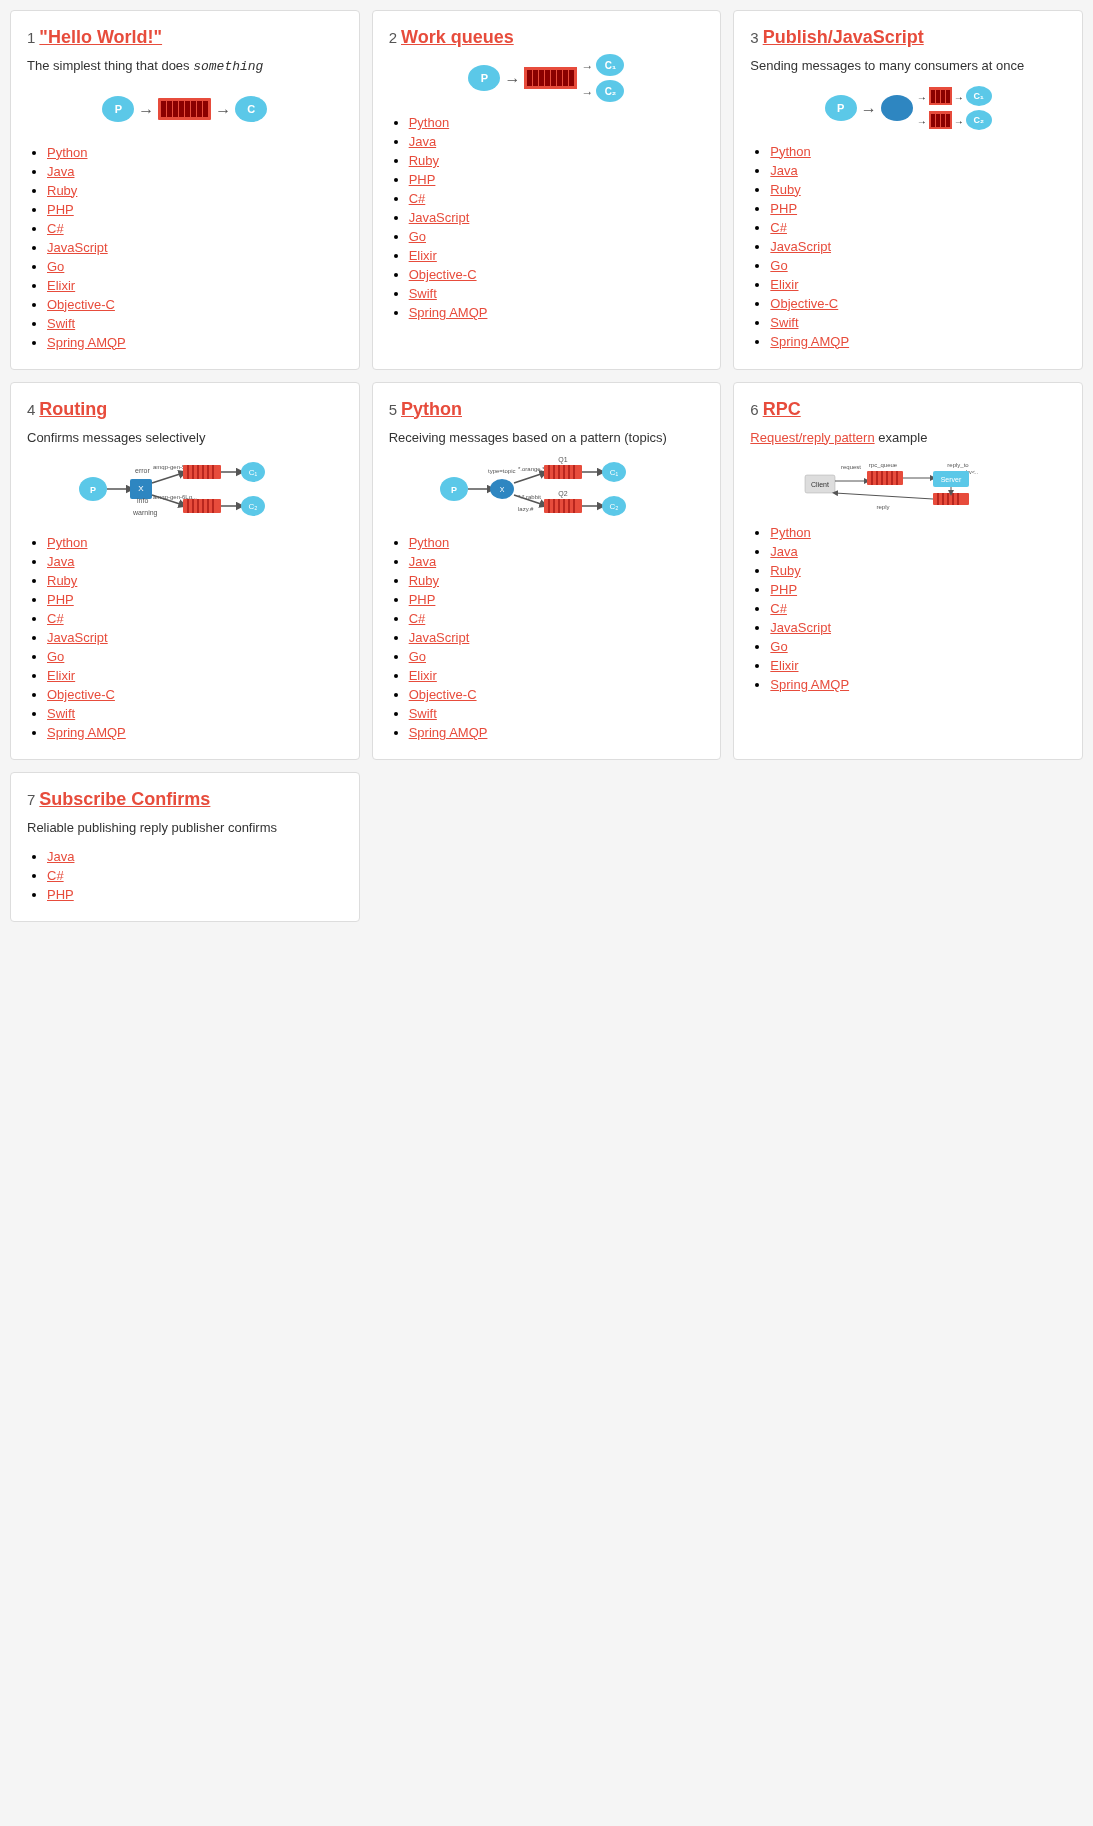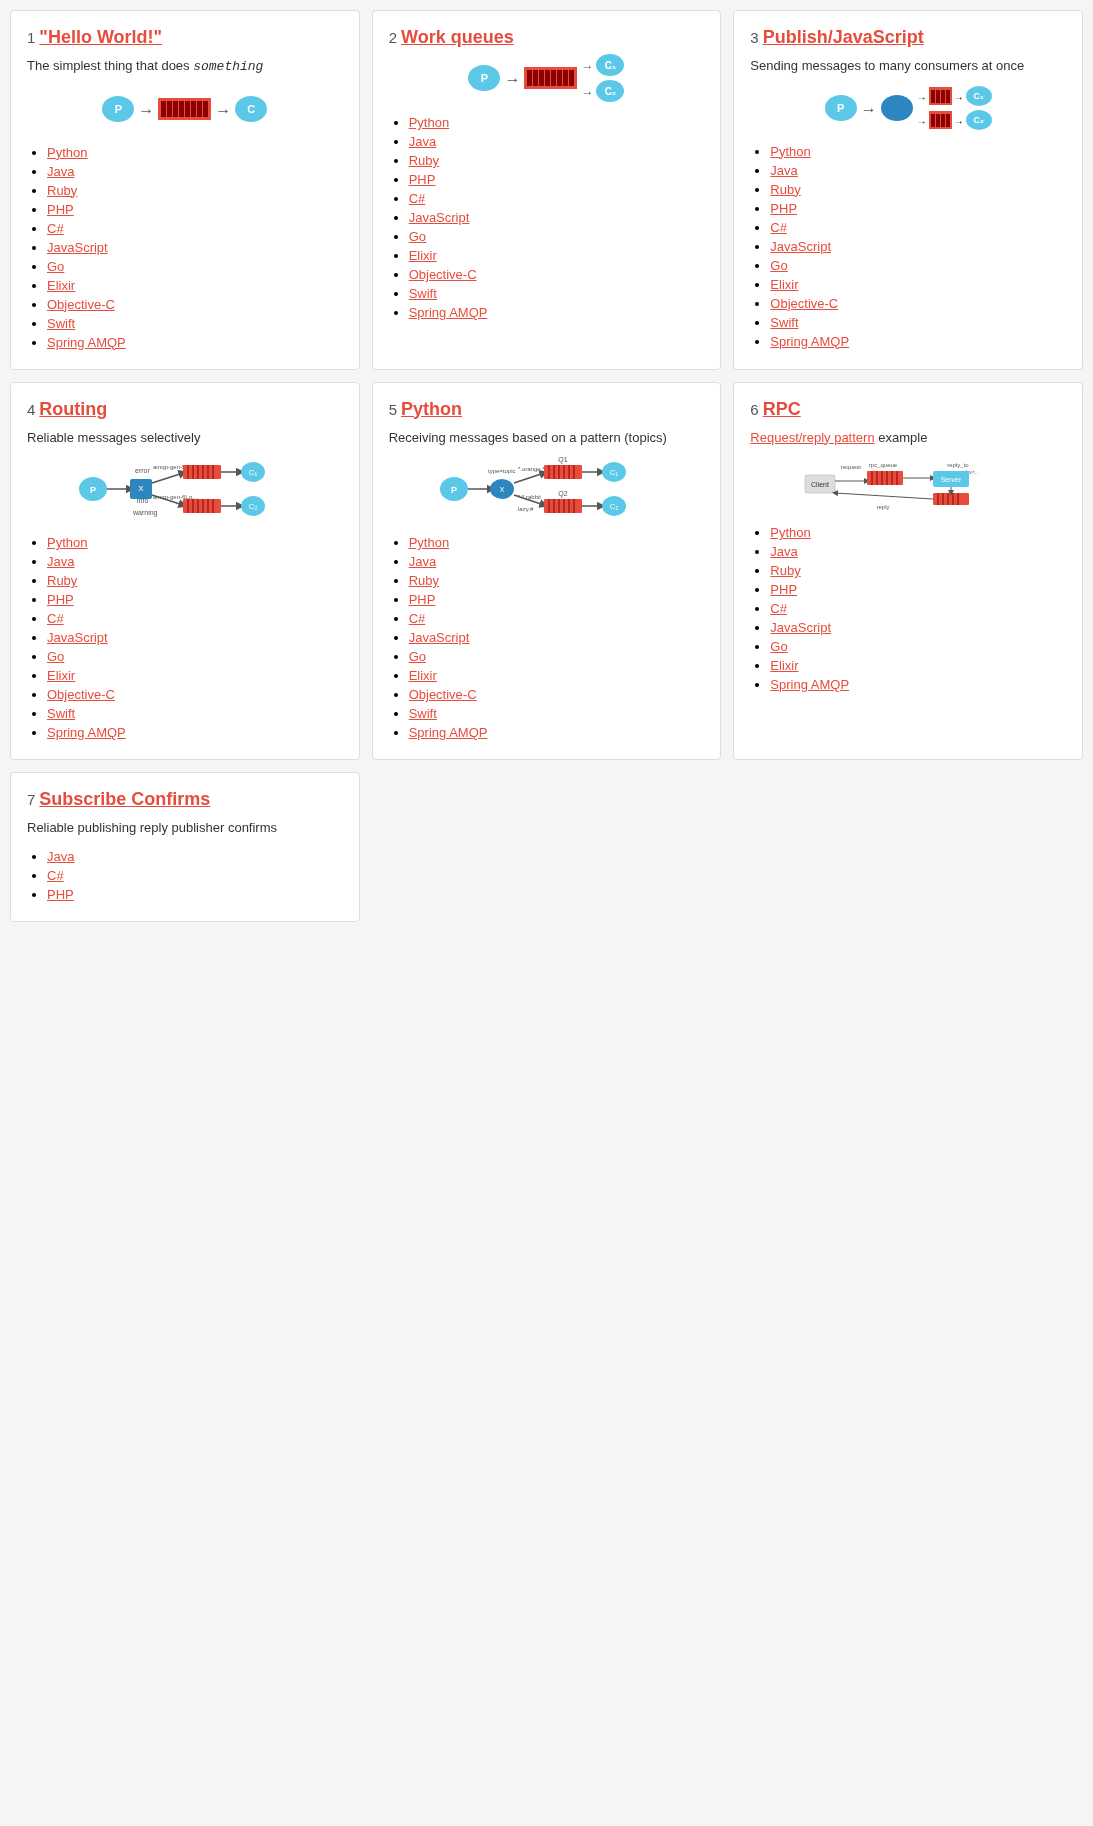--- a/index.html
+++ b/index.html
@@ -244,21 +244,21 @@
 </div>
 
 <div class="grid">
 
   <div class="card">
     <div class="header-row">
       <span class="card-number">4</span>
       <a class="card-title" href="#">Routing</a>
     </div>
     <div class="card-desc">
-      Reliable messages selectively
+      Confirms messages selectively
     </div>
     <div class="diagram" style="min-height:60px; display:flex; align-items:center; justify-content:center; overflow:hidden;">
       <svg width="220" height="65" viewBox="0 0 220 65">
 
         <ellipse cx="18" cy="32" rx="14" ry="12" fill="#5bc8e8"></ellipse>
         <text x="18" y="36" text-anchor="middle" font-size="9" fill="white" font-weight="bold">P</text>
 
         <line x1="32" y1="32" x2="55" y2="32" stroke="#555" stroke-width="1.5" marker-end="url(#arr)"></line>
 
         <rect x="55" y="22" width="22" height="20" rx="2" fill="#2e86c1"></rect>

